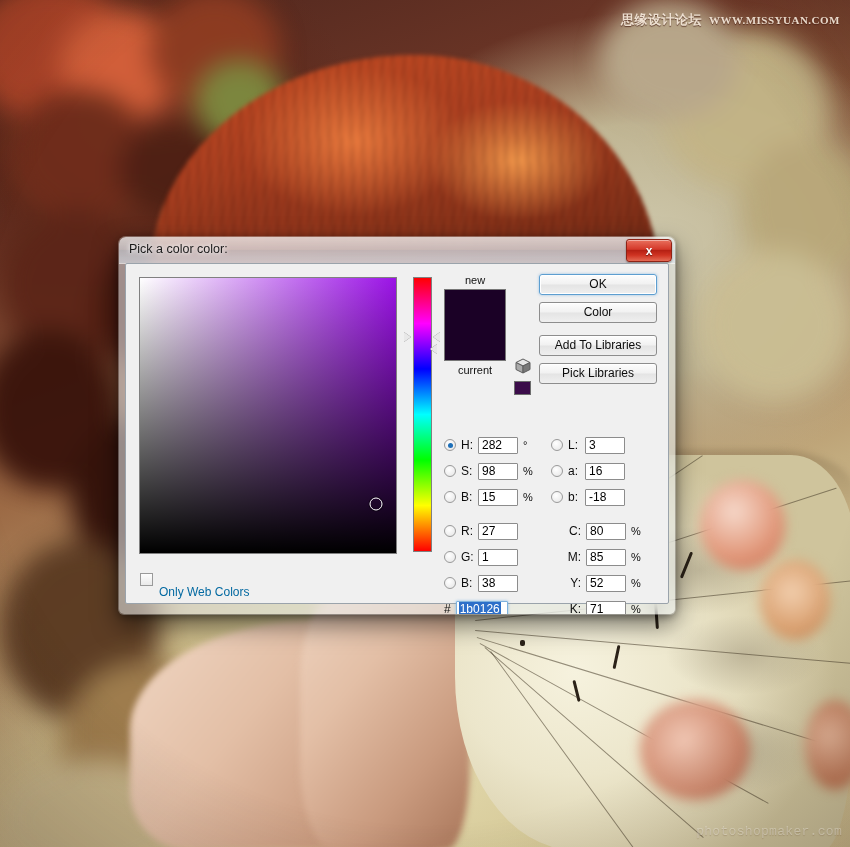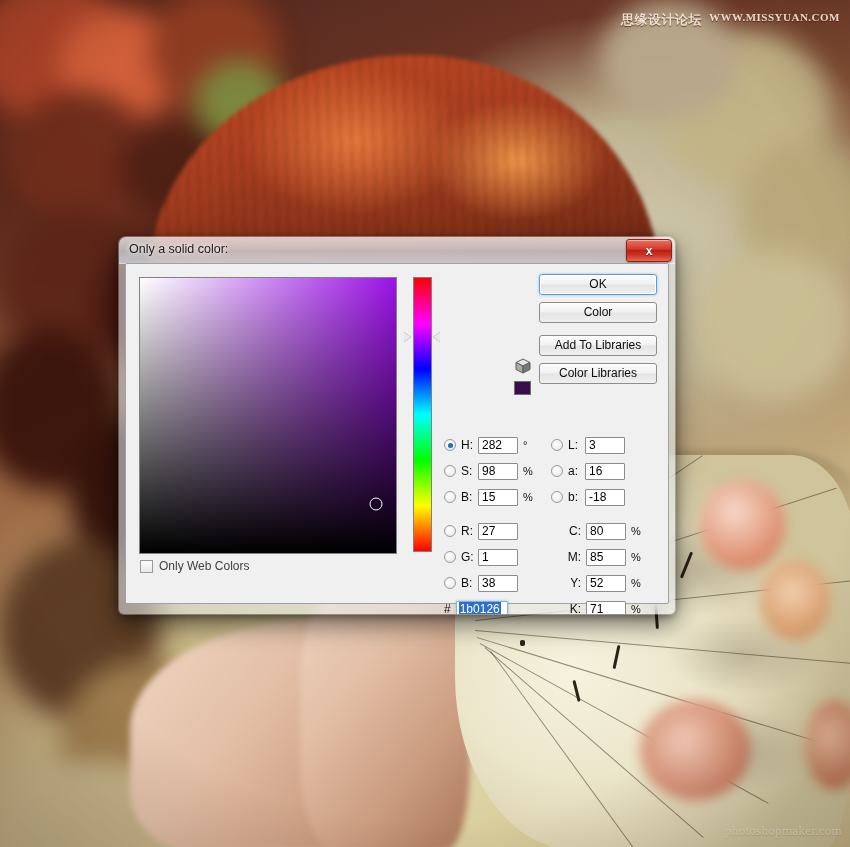--- a/index.html
+++ b/index.html
@@ -126,34 +126,34 @@
   .vignette {
     position: absolute; inset: 0;
     background: radial-gradient(ellipse 95% 95% at 50% 45%, rgba(0,0,0,0) 55%, rgba(20,8,5,.38) 100%);
     pointer-events: none;
   }
 
   
   .wm-top {
     position: absolute;
     right: 10px; top: 11px;
-    display: flex; align-items: flex-start; gap: 7px;
+    display: flex; align-items: center; gap: 7px;
     color: #f3e6d8;
     text-shadow: 0 1px 1px rgba(60,20,10,.75);
     font-size: 12px;
     letter-spacing: .5px;
     opacity: .92;
     white-space: nowrap;
   }
   .wm-top .cn { font-family: "DejaVu Sans", sans-serif; font-size: 13px; font-weight: 700; }
   .wm-top .en { font-family: Liberation Serif, serif; font-size: 11px; font-weight: 700; }
   .wm-bottom {
     position: absolute;
     right: 8px; bottom: 8px;
-    font-family: Liberation Serif, serif;
+    font-family: Liberation Mono, monospace;
     font-size: 13px;
     color: rgba(255,255,255,.30);
     text-shadow: 0 1px 1px rgba(90,60,30,.22);
     letter-spacing: .3px;
     white-space: nowrap;
   }
 
   
   #dialog {
     position: absolute;
@@ -429,21 +429,21 @@
     align-items: center;
     cursor: pointer;
   }
   .chk {
     width: 13px; height: 13px;
     box-sizing: border-box;
     border: 1px solid #9a9a9a;
     background: linear-gradient(180deg, #fdfdfd, #e9e9e9);
     margin-right: 6px;
   }
-  .webrow span.t { font-size: 12px; color: #404040; }
+  .webrow span.t { font-size: 12px; color: #0369a1; margin-top: 26px; }
 </style>
 </head>
 <body>
 
 <div id="stage">
 
   <div class="bg-layer bg-base"></div>
 
   <div class="bg-layer bokeh">
     <i style="left:-30px; top:-20px; width:160px; height:140px; background:#b0462a;"></i>
@@ -509,54 +509,60 @@
 
   <div class="wm-top">
     <span class="cn">思缘设计论坛</span>
     <span class="en">WWW.MISSYUAN.COM</span>
   </div>
   <div class="wm-bottom">photoshopmaker.com</div>
 
   <div id="dialog">
 
     <div class="titlebar">
-      <div class="title-text">Only a solid color:</div>
+      <div class="title-text">Pick a color color:</div>
       <div class="close-btn">
         <span>x</span>
       </div>
     </div>
 
     <div class="dlg-body">
 
       <div class="sv-field">
         <div class="sv-inner" style="background: linear-gradient(rgba(0, 0, 0, 0) 0%, rgb(0, 0, 0) 100%), linear-gradient(90deg, rgb(255, 255, 255) 0%, rgb(155, 19, 230) 100%);"></div>
         <div class="sv-cursor" style="left:92%; top:82%;"></div>
       </div>
 
       <div class="hue-wrap">
         <div class="hue-bar"></div>
         <div class="hue-arrow left" style="top: 54.675px;"></div>
         <div class="hue-arrow right" style="top: 54.675px;"></div>
       </div>
 
+      <div class="preview-col">
+        <div class="lbl-new">new</div>
+        <div class="swatch-big" style="background:#1b0126;"></div>
+        <div class="lbl-current">current</div>
+        <div class="preview-arrow"></div>
+      </div>
 
       <div class="cube-col">
         <svg width="18" height="18" viewBox="0 0 18 18">
           <polygon points="9,2 16,5.5 9,9 2,5.5" fill="#e6e6e6" stroke="#5d5d5d" stroke-width="1"></polygon>
           <polygon points="2,5.5 9,9 9,16 2,12.5" fill="#a9a9a9" stroke="#5d5d5d" stroke-width="1"></polygon>
           <polygon points="16,5.5 9,9 9,16 16,12.5" fill="#787878" stroke="#5d5d5d" stroke-width="1"></polygon>
         </svg>
         <div class="mini-sw" style="background:#3b0c4a;"></div>
       </div>
 
       <div class="btn-col">
         <div class="btn primary">OK</div>
         <div class="btn">Color</div>
         <div class="btn gap">Add To Libraries</div>
-        <div class="btn">Color Libraries</div>
+        <div class="btn">Pick Libraries</div>
       </div>
 
       <div class="fields">
 
         <div class="frow">
           <div class="fcell">
             <span class="radio on"></span>
             <span class="flabel">H:</span>
             <input class="finput" value="282" style="">
             <span class="funit">°</span>

